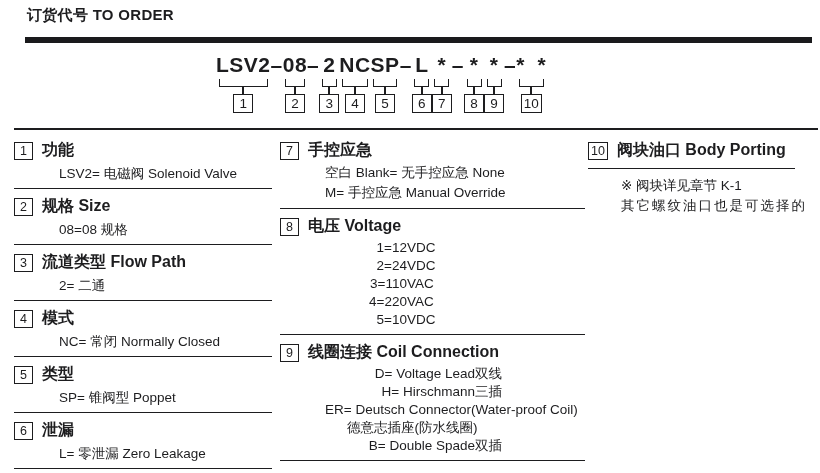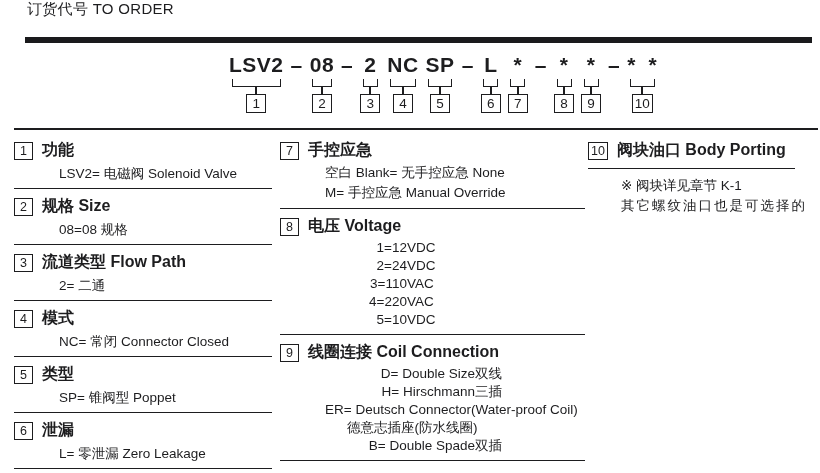--- a/index.html
+++ b/index.html
@@ -6,32 +6,32 @@
     margin: 0; padding: 0;
     width: 820px; height: 473px;
     background: #ffffff;
     font-family: "Liberation Sans", "DejaVu Sans", sans-serif;
     color: #1d1d1f;
     position: relative;
     overflow: hidden;
   }
   
   .page-title {
-    position: absolute; left: 27px; top: 0;
-    font-size: 15px; font-weight: normal; letter-spacing: 0.3px;
+    position: absolute; left: 27px; top: 6px;
+    font-size: 15px; font-weight: bold; letter-spacing: 0.3px;
     white-space: nowrap;
   }
   .title-bar {
     position: absolute; left: 25px; top: 37px;
     width: 787px; height: 6px; background: #1a1a1c;
   }
   
   .code-diagram {
-    position: absolute; left: 229px; top: 52px;
-    display: flex; align-items: flex-start; gap: 7px;
+    position: absolute; left: 216px; top: 52px;
+    display: flex; align-items: flex-start; 
   }
   .seg { display: flex; flex-direction: column; align-items: center; }
   .seg-text {
     font-size: 21px; font-weight: bold; line-height: 25px;
     letter-spacing: 0.5px; white-space: pre;
   }
   .bracket {
     width: calc(100% - 5px); min-width: 13px; height: 8px;
     border: 1.6px solid #1d1d1f; border-top: none;
     box-sizing: border-box; margin-top: 2px;
@@ -193,21 +193,21 @@
       <div class="item-lines">
         <div class="line">2= 二通</div>
       </div>
     </div>
     <div class="item" data-num="4">
       <div class="item-head">
         <span class="numbox">4</span>
         <span class="item-title">模式</span>
       </div>
       <div class="item-lines">
-        <div class="line">NC= 常闭 Connector Closed</div>
+        <div class="line">NC= 常闭 Normally Closed</div>
       </div>
     </div>
     <div class="item" data-num="5">
       <div class="item-head">
         <span class="numbox">5</span>
         <span class="item-title">类型</span>
       </div>
       <div class="item-lines">
         <div class="line">SP= 锥阀型 Poppet</div>
       </div>
@@ -245,21 +245,21 @@
         <div class="line"><span class="c1">4=220</span><span class="c2">VAC</span></div>
         <div class="line"><span class="c1">5=10</span><span class="c2">VDC</span></div>
       </div>
     </div>
     <div class="item" data-num="9">
       <div class="item-head">
         <span class="numbox">9</span>
         <span class="item-title">线圈连接 Coil Connection</span>
       </div>
       <div class="item-lines">
-        <div class="line"><span class="c1">D= Double Size</span><span class="c2">双线</span></div>
+        <div class="line"><span class="c1">D= Voltage Lead</span><span class="c2">双线</span></div>
         <div class="line"><span class="c1">H= Hirschmann</span><span class="c2">三插</span></div>
         <div class="line">ER= Deutsch Connector(Water-proof Coil)</div>
         <div class="line indent">德意志插座(防水线圈)</div>
         <div class="line"><span class="c1">B= Double Spade</span><span class="c2">双插</span></div>
       </div>
     </div>
   </div>
 <div class="legend-col" id="col-right">
     <div class="item" data-num="10">
       <div class="item-head">

